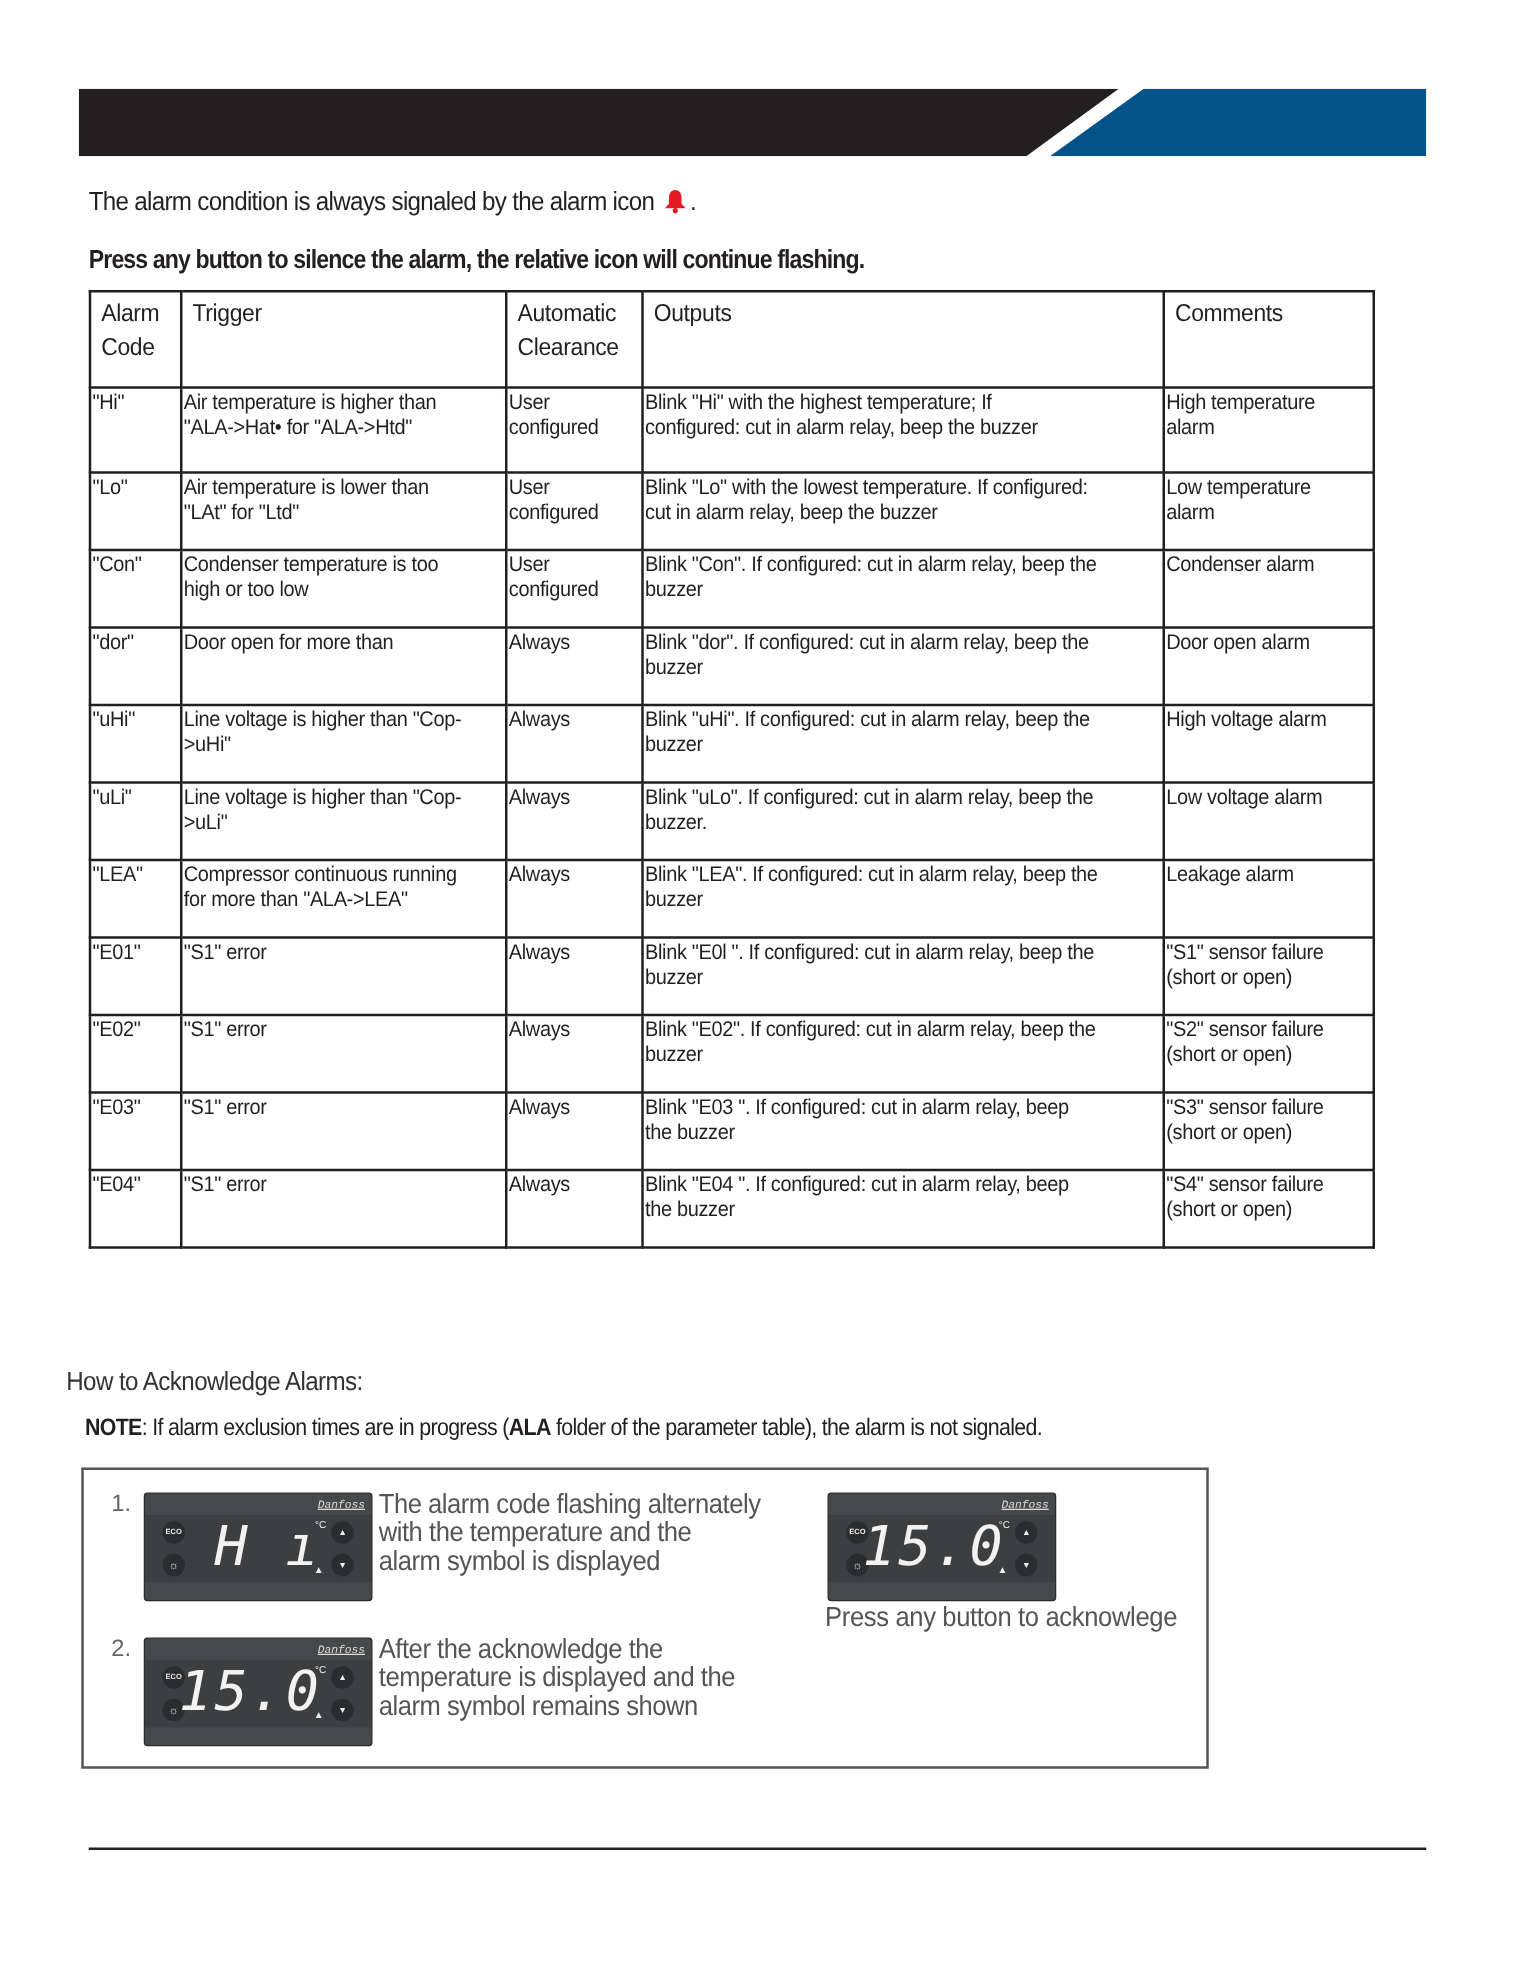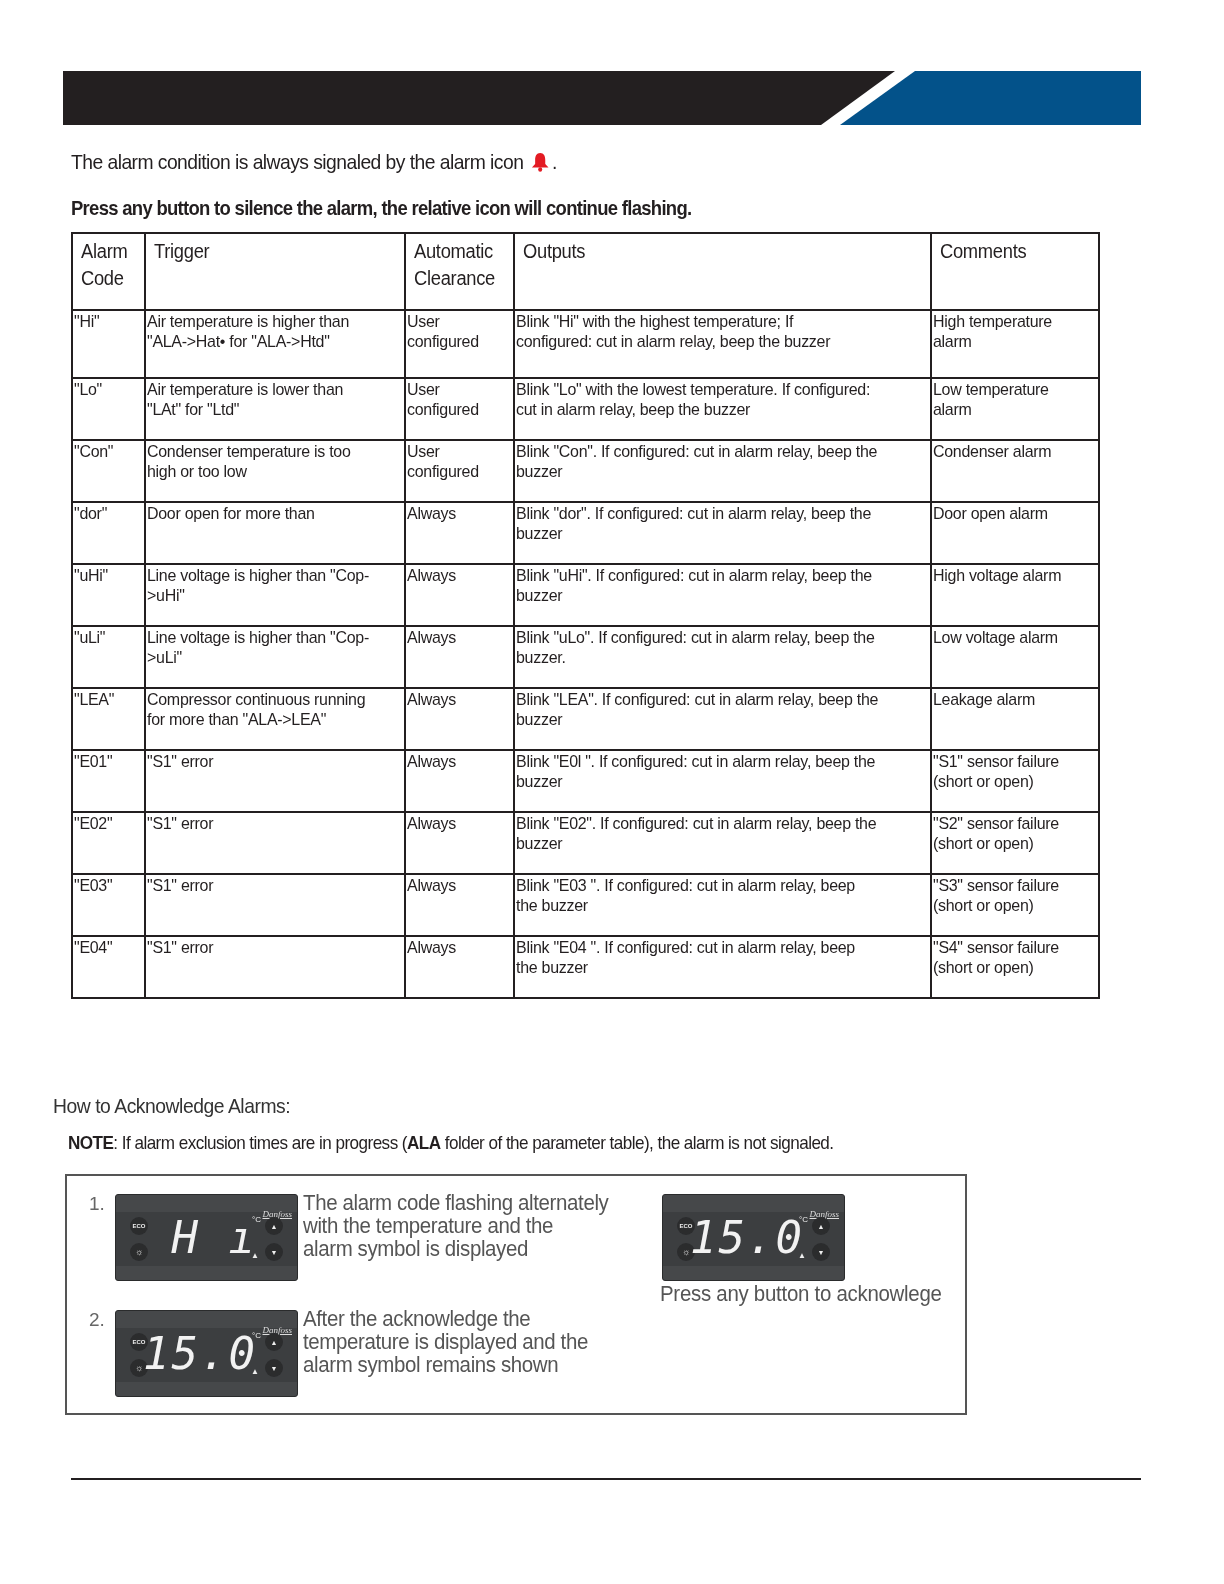--- a/index.html
+++ b/index.html
@@ -25,21 +25,21 @@
   .note { position: absolute; left: 68px; top: 1132px; font-size: 19px; letter-spacing: -0.6px; transform: scaleX(0.9); transform-origin: left; white-space: nowrap; }
   .note b { font-weight: bold; }
 
   .ack-box { position: absolute; left: 65px; top: 1174px; width: 902px; height: 241px; border: 2px solid #555; }
   .step-num { position: absolute; font-size: 19px; color: #666; }
   .step-text { position: absolute; font-size: 22px; line-height: 23px; color: #555; letter-spacing: -0.4px; transform: scaleX(0.93); transform-origin: left; white-space: pre-line; }
 
   .ctrl { position: absolute; width: 183px; height: 87px; background: #3c3e40; border-radius: 3px; border: 1px solid #2a2b2c; }
   .ctrl .strip-top { position: absolute; left: 0; right: 0; top: 0; height: 17px; background: #46484a; border-radius: 3px 3px 0 0; }
   .ctrl .strip-bot { position: absolute; left: 0; right: 0; bottom: 0; height: 14px; background: #46484a; border-radius: 0 0 3px 3px; }
-  .ctrl .logo { position: absolute; right: 5px; top: 14px; font-family: Liberation Serif, serif; font-style: italic; font-size: 9px; color: #ddd; text-decoration: underline; }
+  .ctrl .logo { position: absolute; right: 5px; top: 4px; font-family: Liberation Mono, monospace; font-style: italic; font-size: 9px; color: #ddd; text-decoration: underline; }
   .ctrl .btn { position: absolute; width: 18px; height: 18px; border-radius: 50%; background: #2b2c2d; color: #eee; font-size: 6px; display: flex; align-items: center; justify-content: center; }
   .ctrl .btn.eco { left: 14px; top: 22px; font-weight: bold; }
   .ctrl .btn.light { left: 14px; top: 48px; font-size: 9px; }
   .ctrl .btn.up { right: 14px; top: 22px; font-size: 7px; }
   .ctrl .btn.down { right: 14px; top: 48px; font-size: 7px; }
   .ctrl .readout { position: absolute; right: 40px; top: 18px; height: 50px; font-family: "DejaVu Sans Mono", monospace; font-size: 44px; line-height: 50px; color: #f2f2f2; font-style: italic; letter-spacing: 2px; font-weight: 300; }
   .ctrl .unit { position: absolute; right: 36px; top: 20px; font-size: 8px; color: #eee; }
   .ctrl .bell-small { position: absolute; right: 38px; top: 56px; font-size: 8px; color: #eee; }
 
   .press-text { position: absolute; left: 660px; top: 1281px; font-size: 22px; color: #555; letter-spacing: -0.3px; transform: scaleX(0.93); transform-origin: left; white-space: nowrap; }

